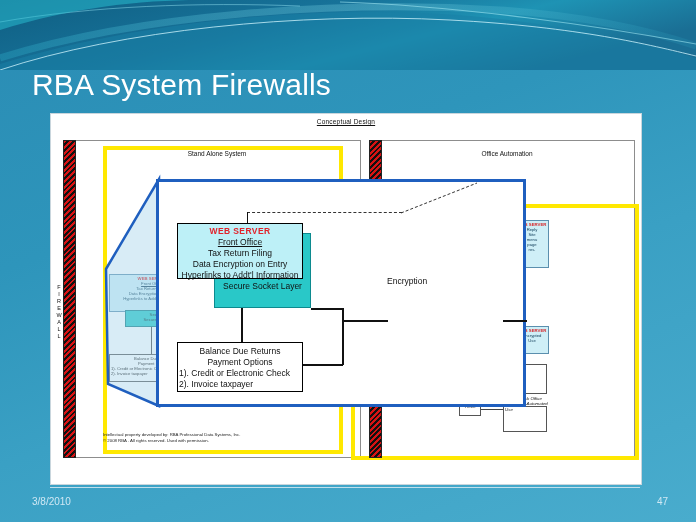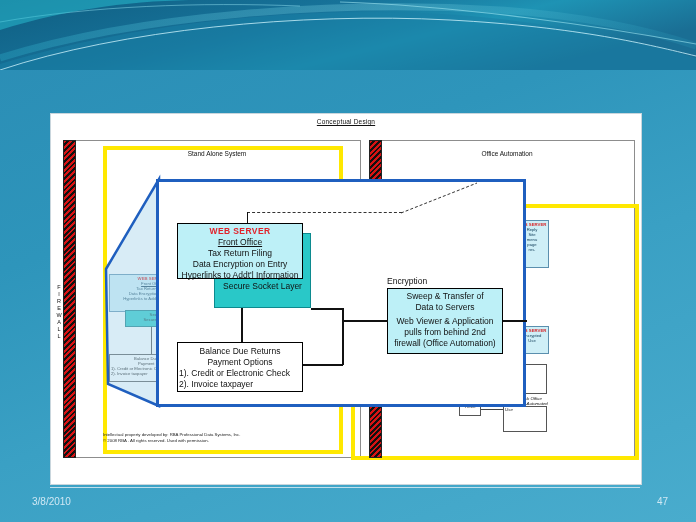--- a/index.html
+++ b/index.html
@@ -125,20 +125,21 @@
       <rect x="0" y="0" width="696" height="70" fill="url(#g1)"></rect>
       <path d="M0,64 C150,18 330,4 470,16 C570,25 650,44 696,58 L696,70 L0,70 Z" fill="#1a7fa6" opacity=".55"></path>
       <path d="M0,70 C120,30 300,12 450,20 C580,27 650,45 696,56" fill="none" stroke="#bfeaf5" stroke-width="1" opacity=".85"></path>
       <path d="M0,58 C140,14 340,0 500,10 C600,17 660,34 696,46" fill="none" stroke="url(#g2)" stroke-width="7" opacity=".7"></path>
       <path d="M0,22 C90,6 200,2 300,6" fill="none" stroke="#8fe0ef" stroke-width="1" opacity=".5"></path>
       <path d="M340,2 C460,6 600,26 696,44" fill="none" stroke="#9fe6f2" stroke-width="1.2" opacity=".6"></path>
       <path d="M0,0 L0,30 C70,8 140,0 200,0 Z" fill="#29c3d6" opacity=".5"></path>
     </svg>
   </div>
 
+  <div class="title">RBA System Firewalls</div>
 
   <div class="canvas">
     <div class="diagram">
 
       <div class="cd-label">Conceptual Design</div>
 
       <div class="panel stand"></div>
       <div class="panel office"></div>
       <div class="panel-title t-stand">Stand Alone System</div>
       <div class="panel-title t-office">Office Automation</div>
@@ -232,27 +233,20 @@
         </div>
 
         <div class="pbox white" style="left:18px;top:160px;width:126px;height:50px;padding-top:3px;">
           <div class="pl">Balance Due Returns</div>
           <div class="pl">Payment Options</div>
           <div class="pl left" style="padding-left:1px;">1). Credit or Electronic Check</div>
           <div class="pl left" style="padding-left:1px;">2).  Invoice taxpayer</div>
         </div>
 
         <div class="plabel" style="left:228px;top:94px;width:116px;">Encryption</div>
-        <div class="pbox cyan" style="left:228px;top:106px;width:116px;height:66px;padding-top:2px;">
-          <div class="pl">Sweep  &amp; Transfer  of</div>
-          <div class="pl">Data to Servers</div>
-          <div class="pl" style="margin-top:3px;">Web Viewer &amp; Application</div>
-          <div class="pl">pulls from behind 2nd</div>
-          <div class="pl">firewall (Office Automation)</div>
-        </div>
 
         <div class="pline" style="left:82px;top:126px;width:1.5px;height:34px;"></div>
         <div class="pline" style="left:152px;top:126px;width:1.5px;height:0px;"></div>
         <div class="pline" style="left:152px;top:126px;width:32px;height:1.5px;"></div>
         <div class="pline" style="left:183px;top:126px;width:1.5px;height:57px;"></div>
         <div class="pline" style="left:144px;top:182px;width:40px;height:1.5px;"></div>
         <div class="pline" style="left:183px;top:138px;width:46px;height:1.5px;"></div>
         <div class="pline" style="left:344px;top:138px;width:24px;height:1.5px;"></div>
 
       </div>

